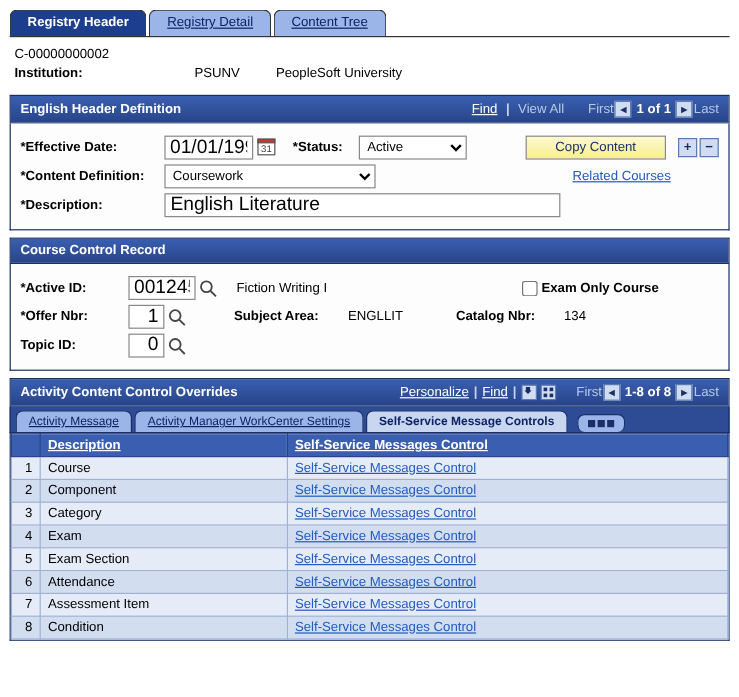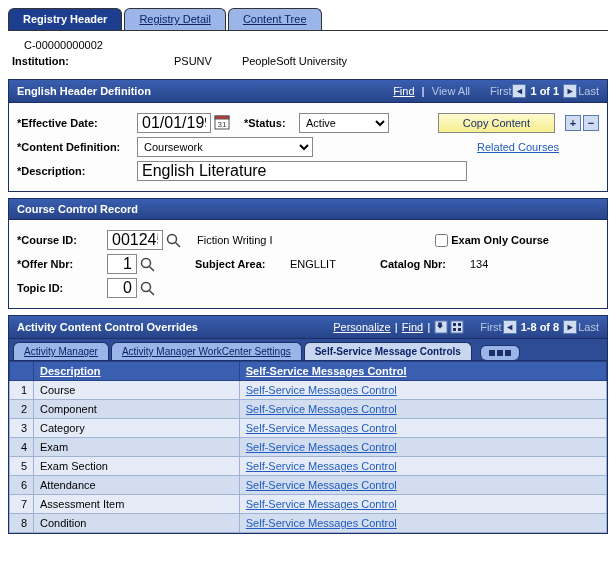--- a/index.html
+++ b/index.html
@@ -31,21 +31,21 @@
   }
   .tab.inactive {
     background: #9bb5e8;
     color: #0b2466;
     text-decoration: underline;
   }
   
   .summary { margin: 8px 0 12px 4px; }
   .sumrow { display: flex; align-items: center; margin-bottom: 4px; }
   .sumlabel { font-weight: bold; min-width: 150px; }
-  .sumval { margin-left: 12px; }
+  .sumval { margin-left: 0; }
   .sumval2 { margin-left: 30px; }
   
   .secbar {
     background: linear-gradient(#3a5fb0, #274489);
     color: #fff;
     font-weight: bold;
     font-size: 11px;
     padding: 4px 8px;
     border: 1px solid #1b2f66;
     display: flex;
@@ -214,21 +214,21 @@
     <span class="flab">*Description:</span>
     <input type="text" style="width: 330px;" value="English Literature">
   </div>
 </div>
 
 <div class="secbar" style="margin-top:6px">
   <span class="title">Course Control Record</span>
 </div>
 <div class="secbody">
   <div class="frow">
-    <span class="flab" style="min-width:90px">*Course ID:</span>
+    <span class="flab" style="min-width:90px">*Active ID:</span>
     <input type="text" style="width: 56px;" value="001245">
     <span class="lookup">
       <svg viewBox="0 0 15 15">
           <circle cx="6" cy="6" r="4.5" fill="none" stroke="#444" stroke-width="1.5"></circle>
           <line x1="9.5" y1="9.5" x2="14" y2="14" stroke="#444" stroke-width="1.5"></line>
         </svg>
     </span>
     <span style="width:16px"></span>
     <span>Fiction Writing I</span>
     <span style="flex:1"></span>
@@ -287,21 +287,21 @@
   </span>
   <span style="width:16px"></span>
   <span class="dim">First</span>
   <span class="navarrow">◄</span>
   <span style="font-weight:bold;margin:0 3px">1-8 of 8</span>
   <span class="navarrow">►</span>
   <span class="dim">Last</span>
 </div>
 
 <div class="subtabstrip">
-  <div class="subtab inactive">Activity Manager</div>
+  <div class="subtab inactive">Activity Message</div>
   <div class="subtab inactive">Activity Manager WorkCenter Settings</div>
   <div class="subtab active">Self-Service Message Controls</div>
   <div class="showall">
     <svg width="22" height="10" viewBox="0 0 22 10">
         <rect x="0" y="2" width="6" height="6" fill="#1b2f66"></rect>
         <rect x="8" y="2" width="6" height="6" fill="#1b2f66"></rect>
         <rect x="16" y="2" width="6" height="6" fill="#1b2f66"></rect>
       </svg>
   </div>
 </div>

